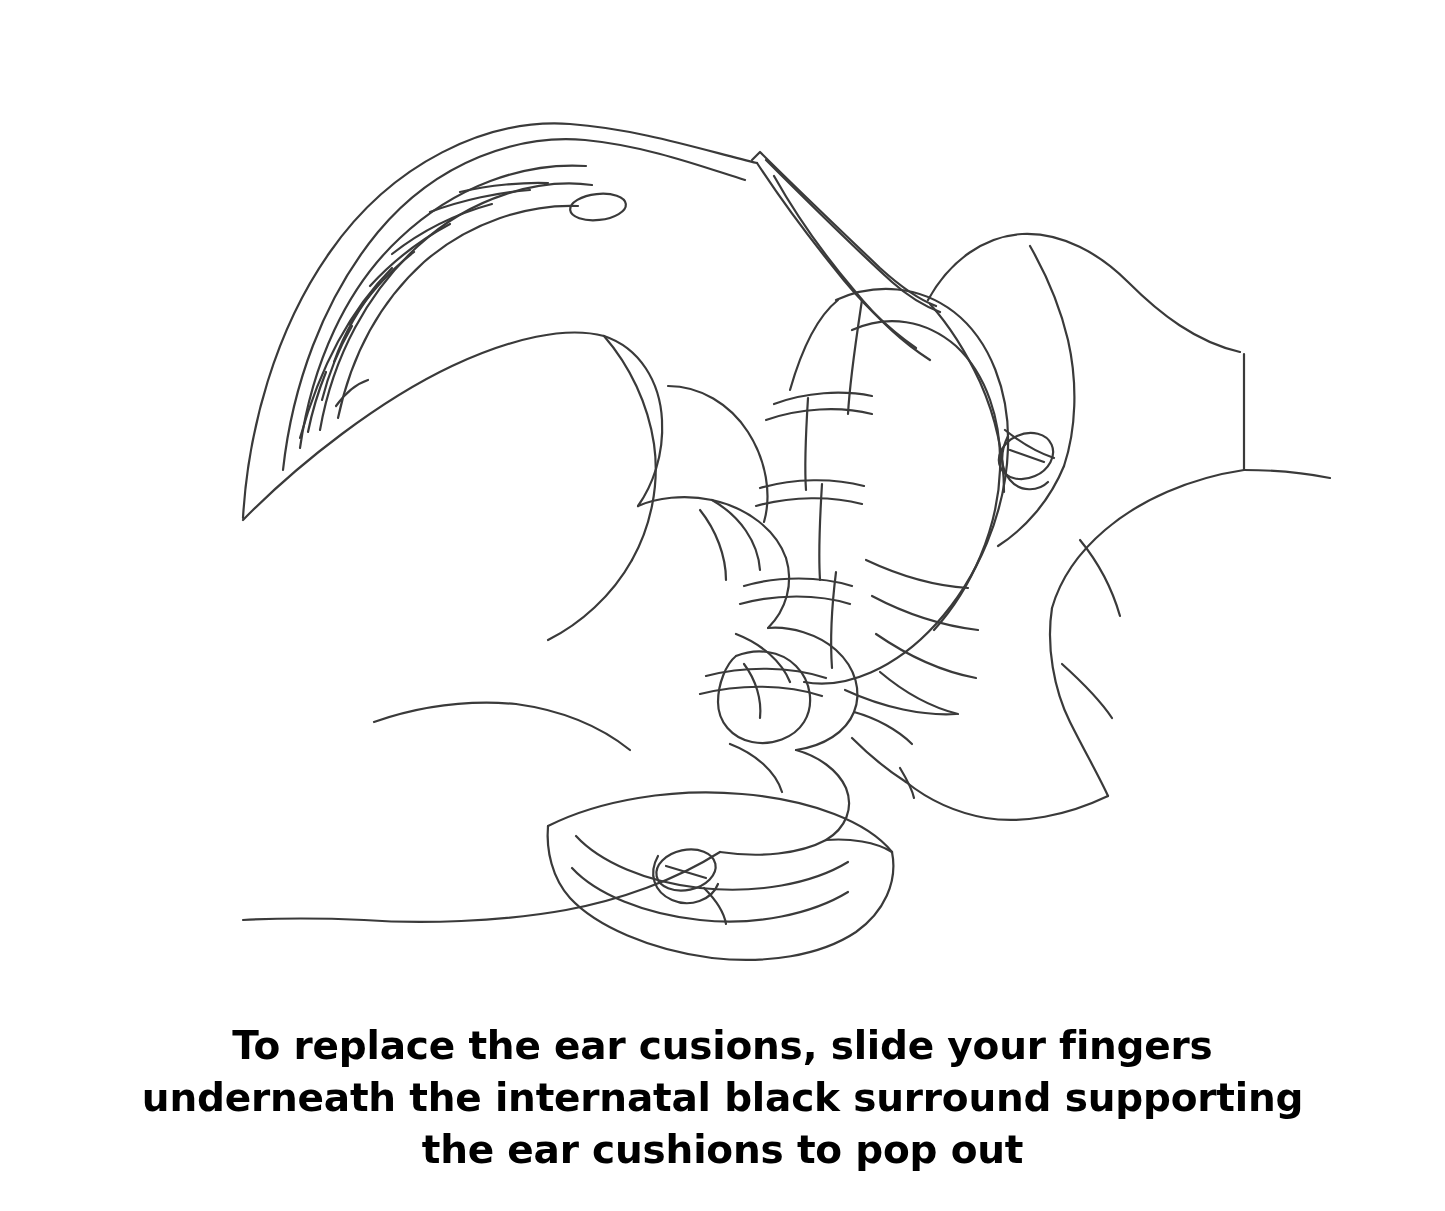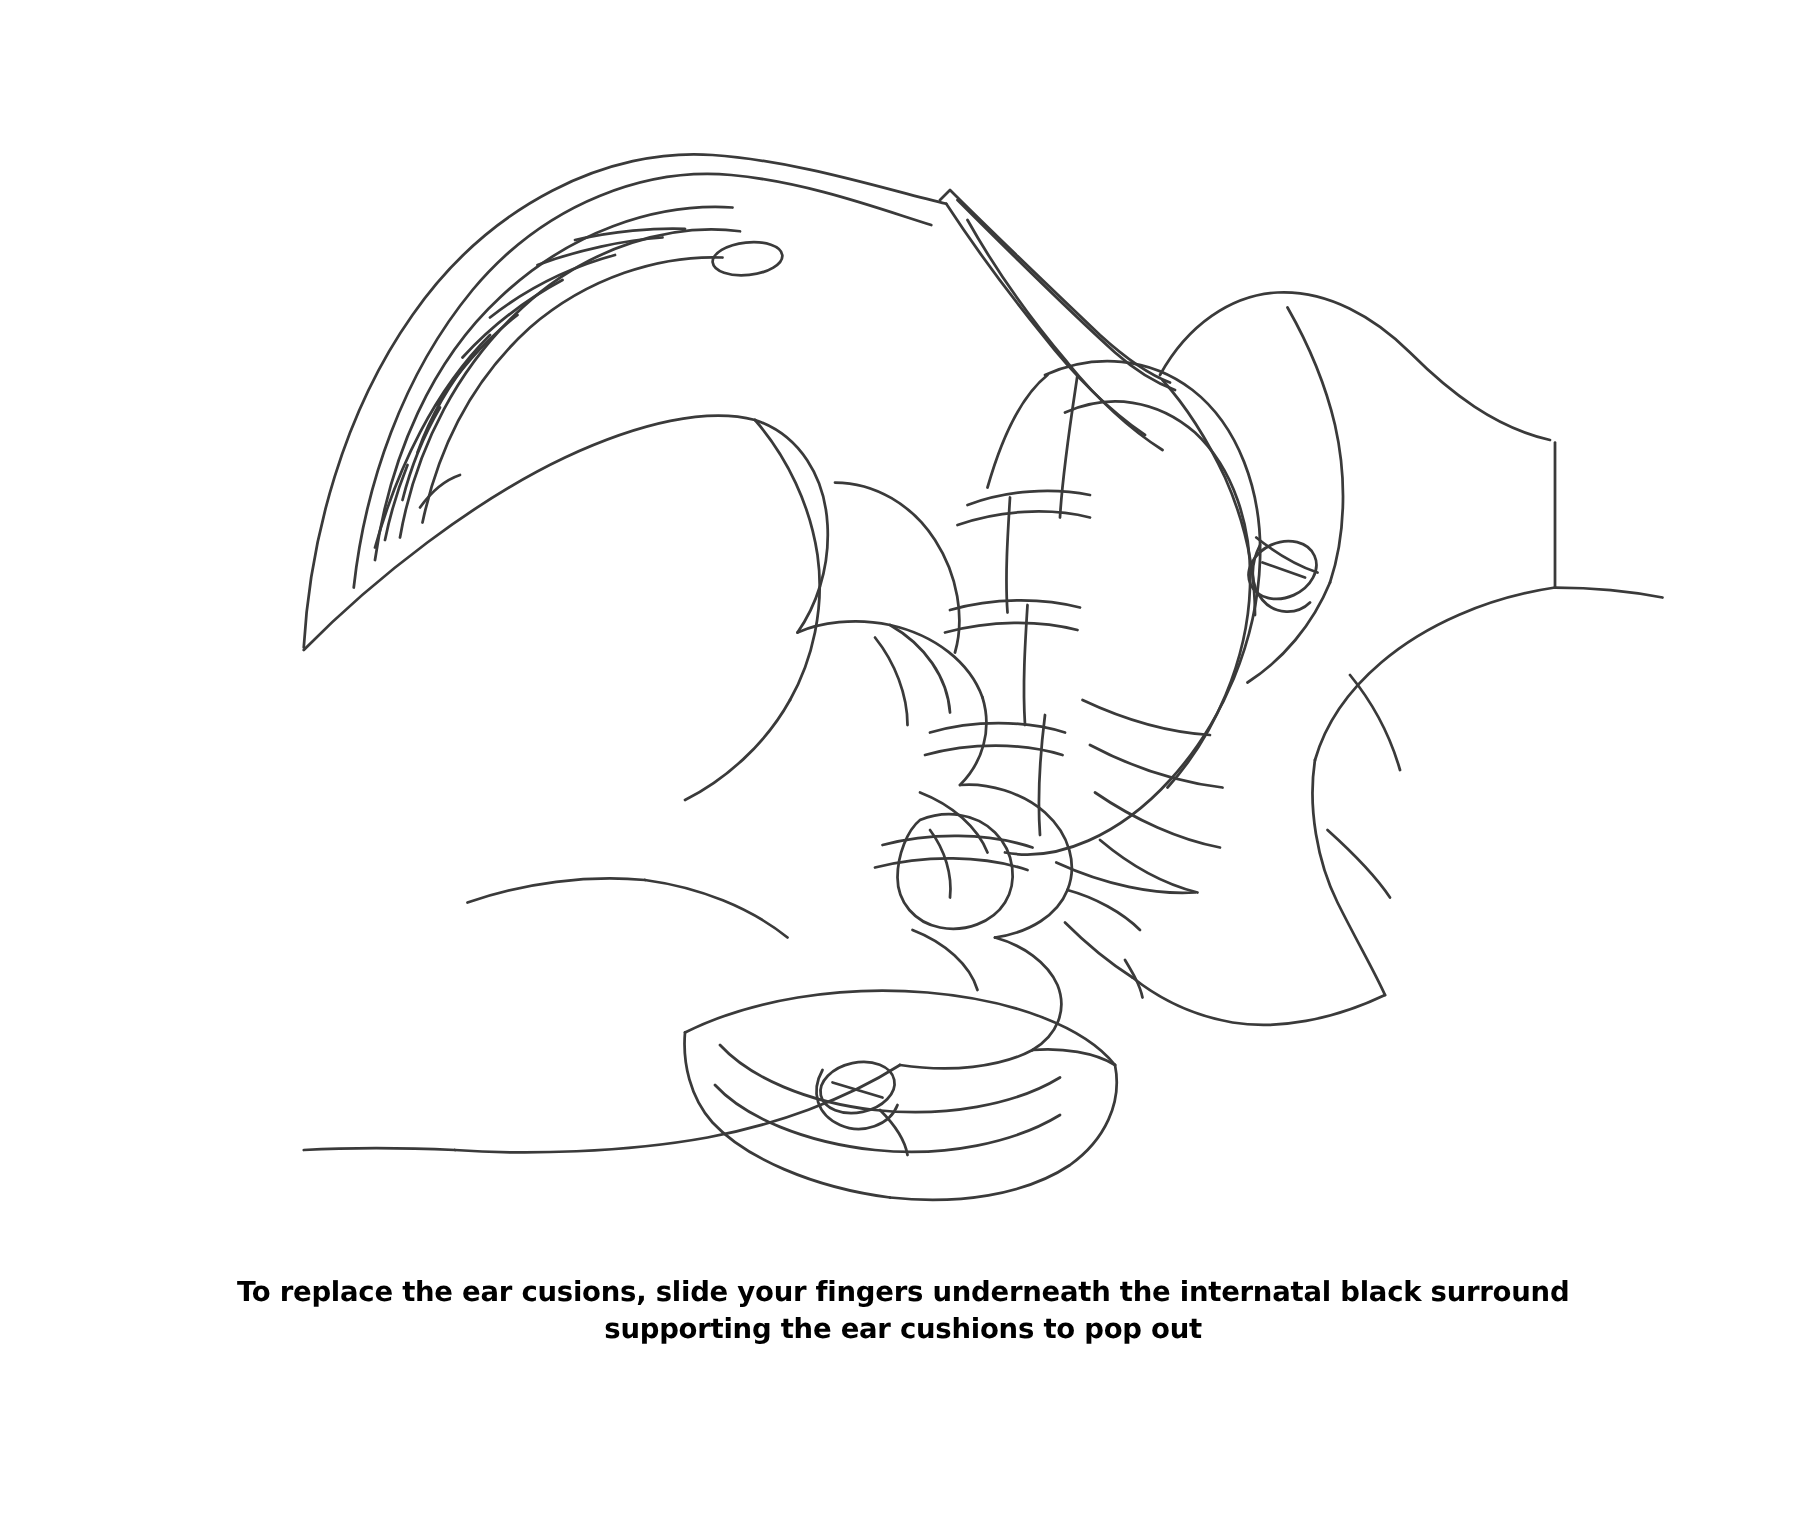--- a/index.html
+++ b/index.html
@@ -32,21 +32,21 @@
     width: 100%;
     height: 100%;
   }
   .caption {
     position: absolute;
     left: 120px;
     top: 1020px;
     width: 1205px;
     text-align: center;
     font-family: "DejaVu Sans", sans-serif;
-    font-size: 22px;
+    font-size: 39px;
     font-weight: bold;
     line-height: 1.33;
     letter-spacing: -0.2px;
     color: #000000;
   }
 </style>
 </head>
 <body>
 
 <div class="page">

